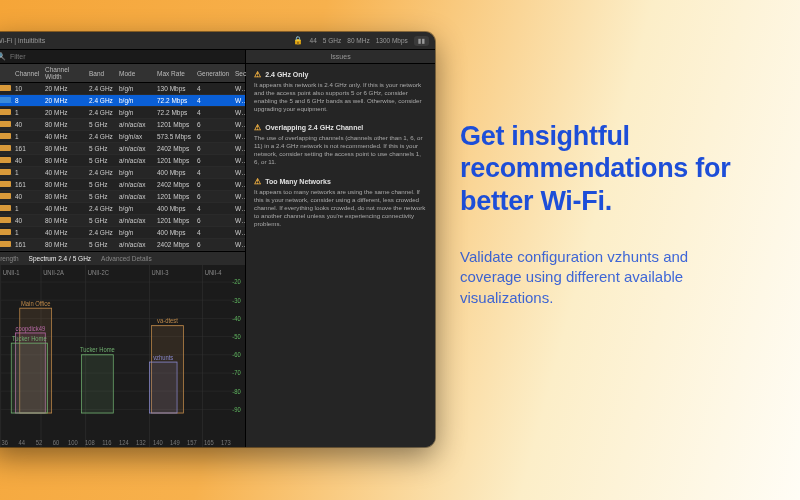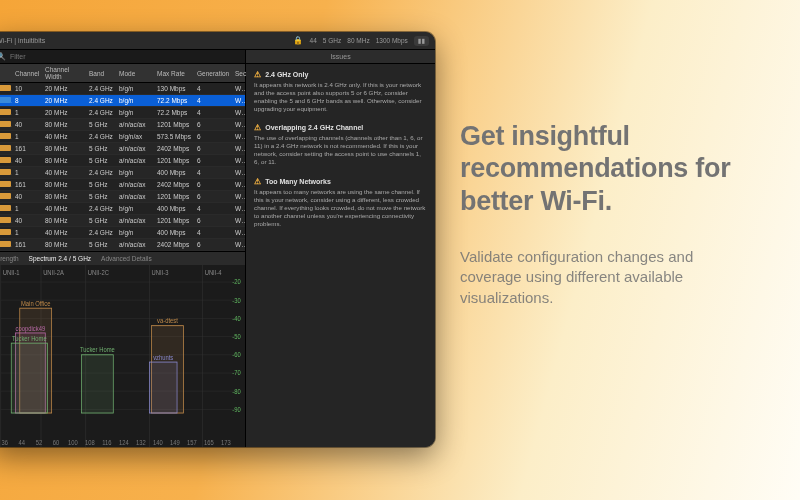--- a/index.html
+++ b/index.html
@@ -4,21 +4,21 @@
 <style>
   * { margin: 0; padding: 0; box-sizing: border-box; }
   body {
     width: 800px; height: 500px;
     font-family: -apple-system, "Helvetica Neue", Arial, sans-serif;
     background: linear-gradient(105deg, #f5a538 0%, #f7b14d 35%, #fceec8 70%, #fffdf6 100%);
     overflow: hidden; position: relative;
   }
   .marketing {
     position: absolute; right: 60px; top: 120px; width: 280px;
-    color: #737373;
+    color: #1d4ed8;
   }
   .marketing h1 { font-size: 27px; font-weight: 700; line-height: 1.2; margin-bottom: 30px; letter-spacing: -0.3px;}
   .marketing p  { font-size: 15px; font-weight: 400; line-height: 1.35; opacity: 0.85;}
   .window {
     position: absolute; left: -10px; top: 32px;
     width: 445px; height: 415px;
     background: #1e1e1e; color: #ccc;
     border-radius: 10px; box-shadow: 0 10px 30px rgba(0,0,0,0.45), 0 0 0 1px rgba(0,0,0,0.4);
     display: flex; flex-direction: column;
     font-size: 7px; overflow: hidden;
@@ -54,21 +54,21 @@
   .issue { margin-bottom:10px;}
   .issue .ih { display:flex; align-items:center; gap:4px; font-weight:600; color:#e0e0e0; font-size:7px; margin-bottom:2px;}
   .issue .warn { color:#f5b342; font-size:8px;}
   .issue .ib { color:#aaa; font-size:6.2px; line-height:1.3;}
 </style>
 </head>
 <body>
 
 <div class="marketing">
   <h1>Get insightful recommendations for better Wi-Fi.</h1>
-  <p>Validate configuration changes and coverage using different available visualizations.</p>
+  <p>Validate configuration vzhunts and coverage using different available visualizations.</p>
 </div>
 
 <div class="window">
   <div class="titlebar">
     <span class="title">Wi-Fi  |  intuitibits</span>
     <div class="tb-right">
       <span class="lock">🔒</span>
       <span>44</span>
       <span>5 GHz</span>
       <span>80 MHz</span>

